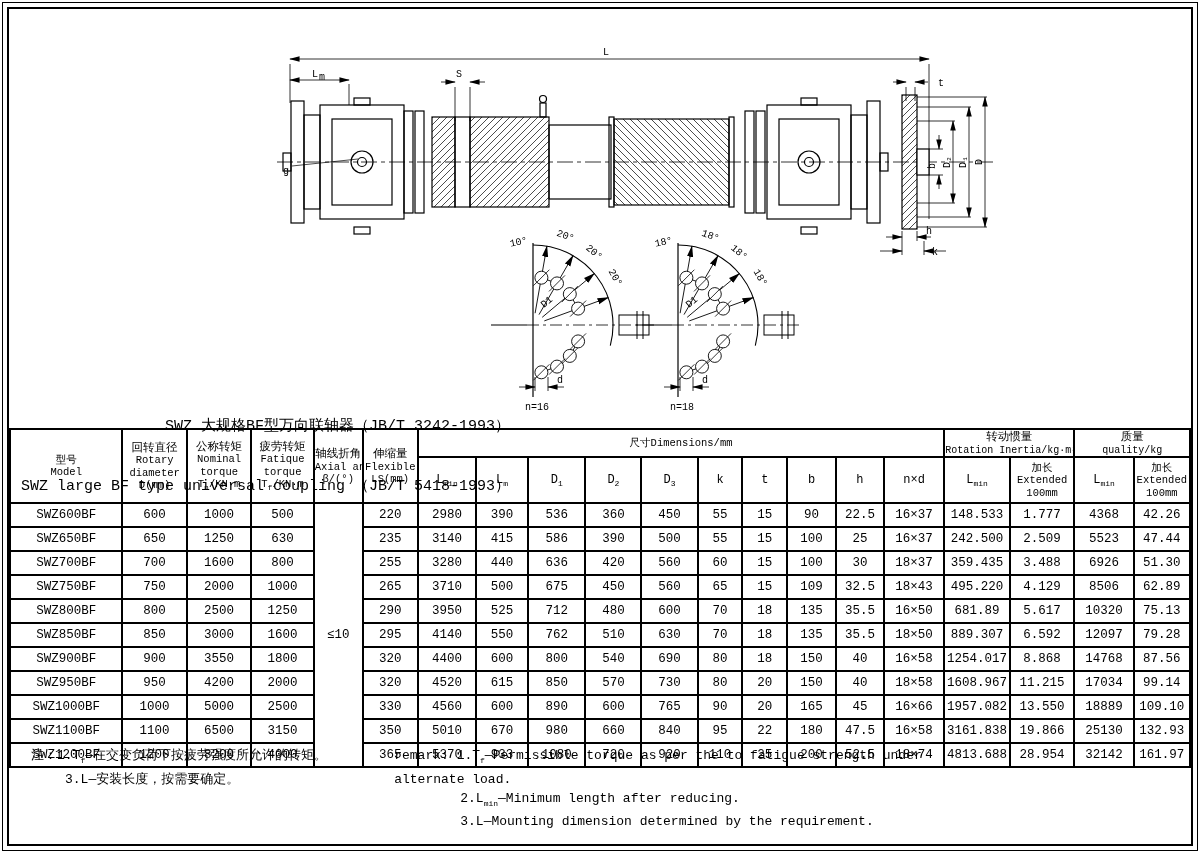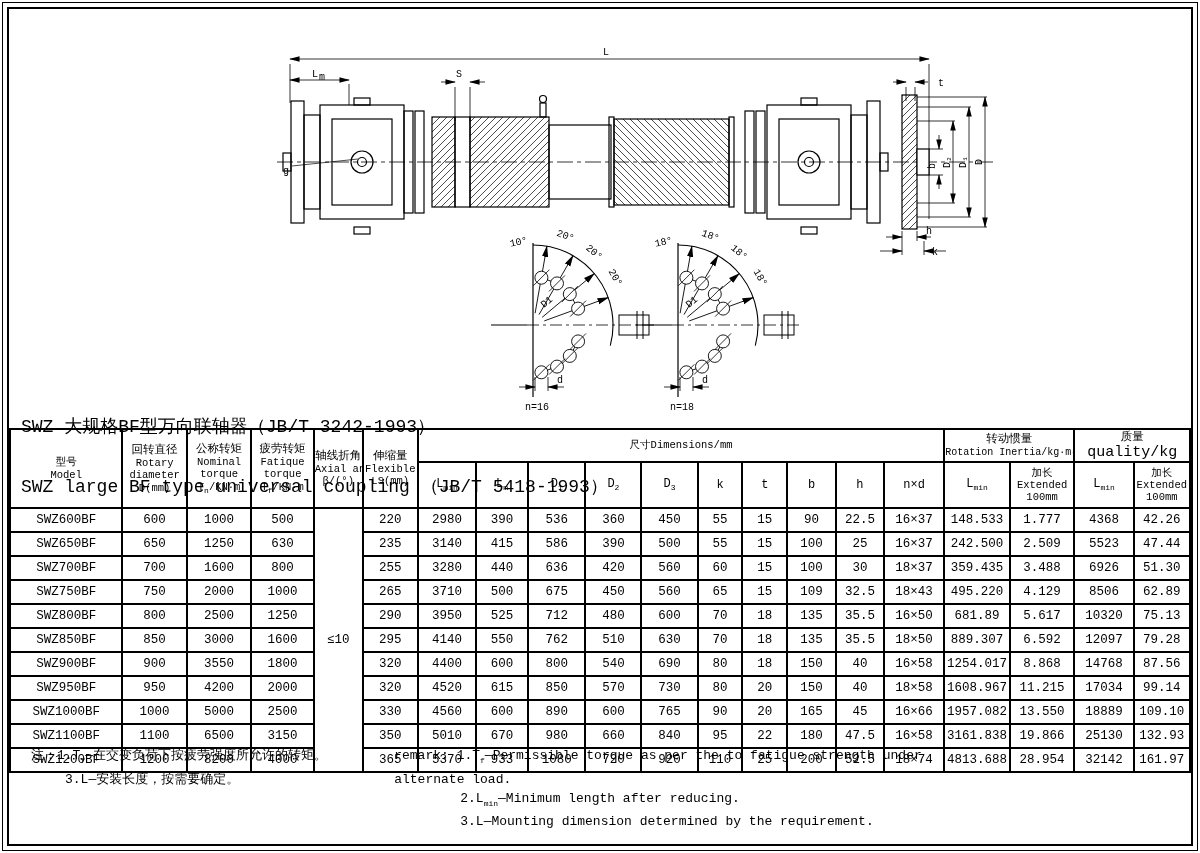--- a/index.html
+++ b/index.html
@@ -2,21 +2,21 @@
 <html><head>
 <meta charset="utf-8">
 <style>
   html,body{margin:0;padding:0;background:#e8e8e8;}
   .page{position:relative;width:1200px;height:853px;background:#fff;margin:0 auto;
         font-family:"Liberation Mono","DejaVu Sans Mono",monospace;color:#000;overflow:hidden;}
   .outer-border{position:absolute;inset:2px;border:1px solid #000;pointer-events:none;}
   .frame{position:absolute;left:7px;top:7px;width:1186px;height:839px;border:2px solid #000;box-sizing:border-box;}
   .drawing-svg{position:absolute;left:0;top:0;}
   .drawing-svg text{fill:#000;stroke:none;font-size:10px;font-family:"Liberation Mono","DejaVu Sans Mono",monospace;}
-  .titles{position:absolute;left:12px;top:368px;font-size:18px;line-height:20px;white-space:pre;}
+  .titles{position:absolute;left:12px;top:368px;font-size:15px;line-height:20px;white-space:pre;text-align:right;}
   table.spec{position:absolute;left:0;top:419px;width:1182px;border-collapse:collapse;table-layout:fixed;}
   table.spec th,table.spec td{border:2px solid #000;padding:0;text-align:center;vertical-align:middle;
        font-weight:normal;overflow:hidden;white-space:nowrap;}
   table.spec th{font-size:10.5px;line-height:1.18;}
   table.spec td{font-size:12.5px;height:22px;line-height:1;}
   th.hmodel{font-size:13px;line-height:1.5;}
   .cnline{font-size:11.5px;}
   th .sym{font-size:12px;}
   th sub,td sub{font-size:8px;}
   .hgroup{font-size:12.5px;}
@@ -280,21 +280,21 @@
       <thead>
         <tr style="height:28px;">
           <th rowspan="2" class="hmodel"><span>型号</span><br><span>Model</span></th>
           <th rowspan="2"><span class="cnline">回转直径</span><br><span>Rotary</span><br><span>diameter</span><br><span>D(mm)</span></th>
           <th rowspan="2"><span class="cnline">公称转矩</span><br><span>Nominal</span><br><span>torque</span><br><span>T</span><sub>n</sub><span>/KN·m</span></th>
           <th rowspan="2"><span class="cnline">疲劳转矩</span><br><span>Fatique</span><br><span>torque</span><br><span>T</span><sub>f</sub><span>/KN·m</span></th>
           <th rowspan="2"><span class="cnline">轴线折角</span><br><span>Axial angle</span><br><span>β/(°)</span></th>
           <th rowspan="2"><span class="cnline">伸缩量</span><br><span>Flexible</span><br><span>LS(mm)</span></th>
           <th colspan="10" class="hgroup">尺寸Dimensions/mm</th>
           <th colspan="2"><span class="cnline">转动惯量</span><br><span style="font-size:10px">Rotation Inertia/kg·m²</span></th>
-          <th colspan="2"><span class="cnline">质量</span><br><span style="font-size:15px">quality/kg</span></th>
+          <th colspan="2"><span class="cnline">质量</span><br><span style="font-size:10px">quality/kg</span></th>
         </tr>
         <tr style="height:46px;">
           <th><span class="sym">L</span><sub>min</sub></th>
           <th><span class="sym">L</span><sub>m</sub></th>
           <th><span class="sym">D</span><sub>1</sub></th>
           <th><span class="sym">D</span><sub>2</sub></th>
           <th><span class="sym">D</span><sub>3</sub></th>
           <th><span class="sym">k</span></th>
           <th><span class="sym">t</span></th>
           <th><span class="sym">b</span></th>

